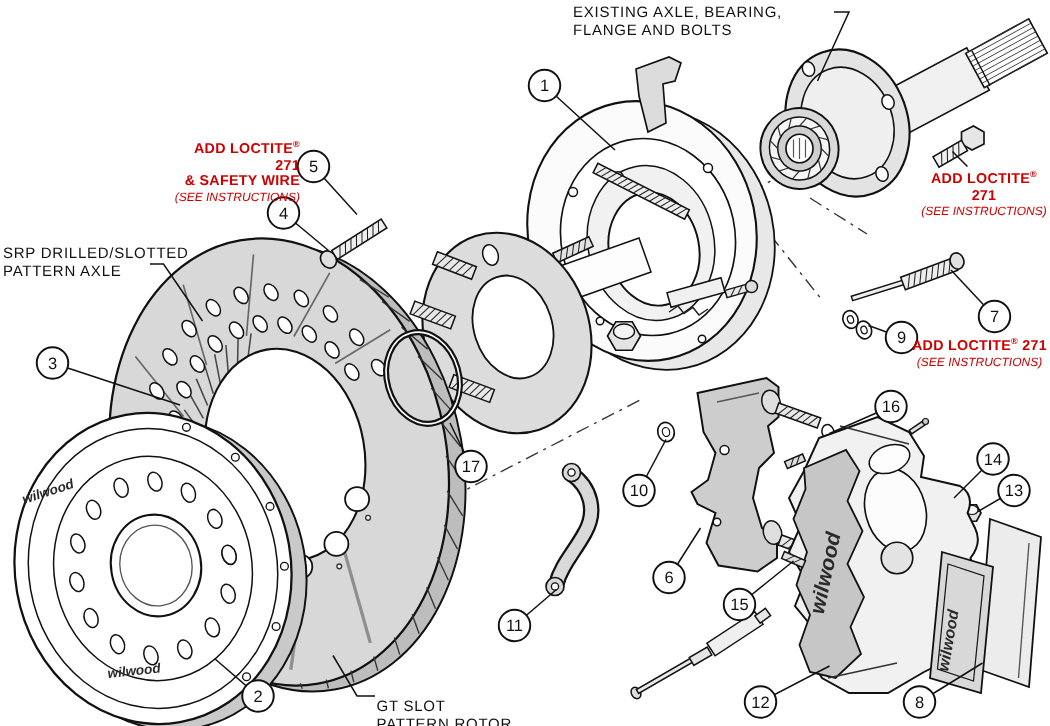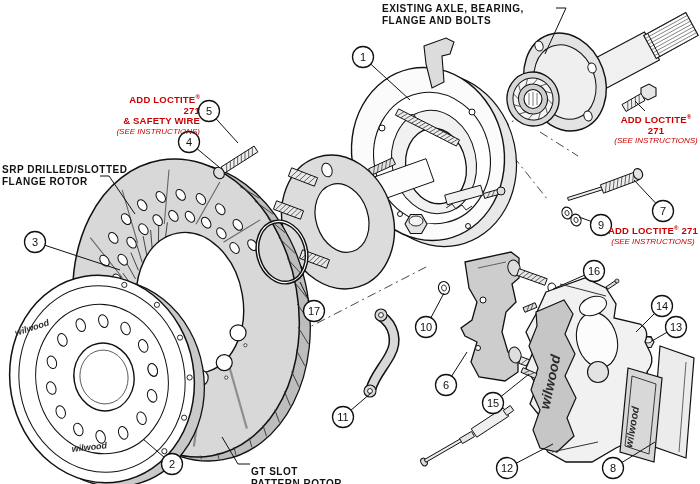--- a/index.html
+++ b/index.html
@@ -1,19 +1,19 @@
 <!DOCTYPE html>
 <html><head>
 <meta charset="utf-8">
 <style>
   html,body{margin:0;padding:0;background:#fff;}
   #stage{position:relative;width:700px;height:484px;background:#fff;overflow:hidden;
          font-family:"Liberation Sans",sans-serif;}
   #art{position:absolute;left:0;top:0;}
-  .lbl{position:absolute;color:#111;font-size:10px;font-weight:700;letter-spacing:.5px;
+  .lbl{position:absolute;color:#111;font-size:10px;font-weight:400;letter-spacing:.5px;
        line-height:11.5px;white-space:pre-line;}
   .note{position:absolute;color:#cc0000;line-height:10.5px;}
   .note .nl1{font-size:9.5px;font-weight:700;letter-spacing:.2px;}
   .note .nsub{font-size:8px;font-weight:400;font-style:italic;}
   .note sup{font-size:6px;vertical-align:super;}
   .ta-r{text-align:right;} .ta-c{text-align:center;}
   svg text.logo{font-family:"Liberation Sans",sans-serif;font-style:italic;font-weight:700;fill:#2a2a2a;}
 </style>
 </head>
 <body>
@@ -468,21 +468,21 @@
           <circle cx="314" cy="311" r="10.5" fill="#fff" stroke="#111" stroke-width="1.3"></circle>
           <text x="314" y="314.8" text-anchor="middle" font-size="11" fill="#111" font-family="&quot;Liberation Sans&quot;,sans-serif">17</text>
         </g>
       </g>
   </svg>
 
   <div class="lbl" style="left:382px;top:3px;">EXISTING AXLE, BEARING,
 FLANGE AND BOLTS</div>
 
   <div class="lbl" style="left:2px;top:164px;">SRP DRILLED/SLOTTED
-FLANGE ROTOR</div>
+PATTERN AXLE</div>
 
   <div class="lbl" style="left:251px;top:456px;margin-top:10px;">GT SLOT
 PATTERN ROTOR</div>
 
   <div class="note ta-r" style="left:112px;top:92px;width:88px;">
     <div class="nl1"><span>ADD LOCTITE</span><sup>®</sup><span> 271</span></div>
     <div class="nl1">&amp; SAFETY WIRE</div>
     <div class="nsub">(SEE INSTRUCTIONS)</div>
   </div>
 

